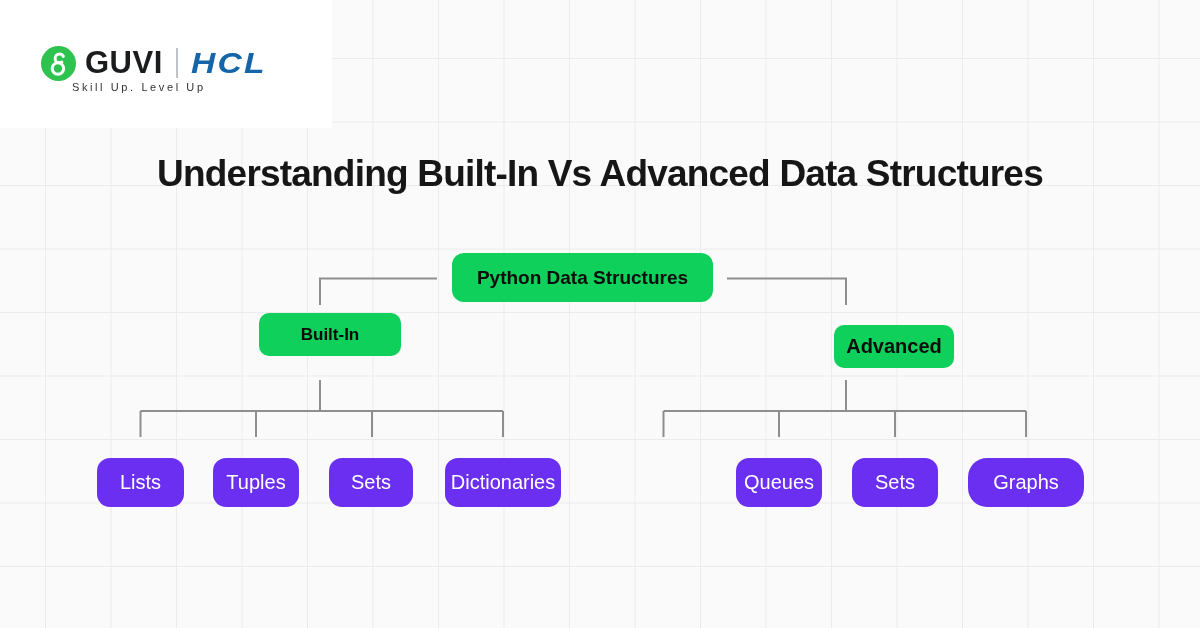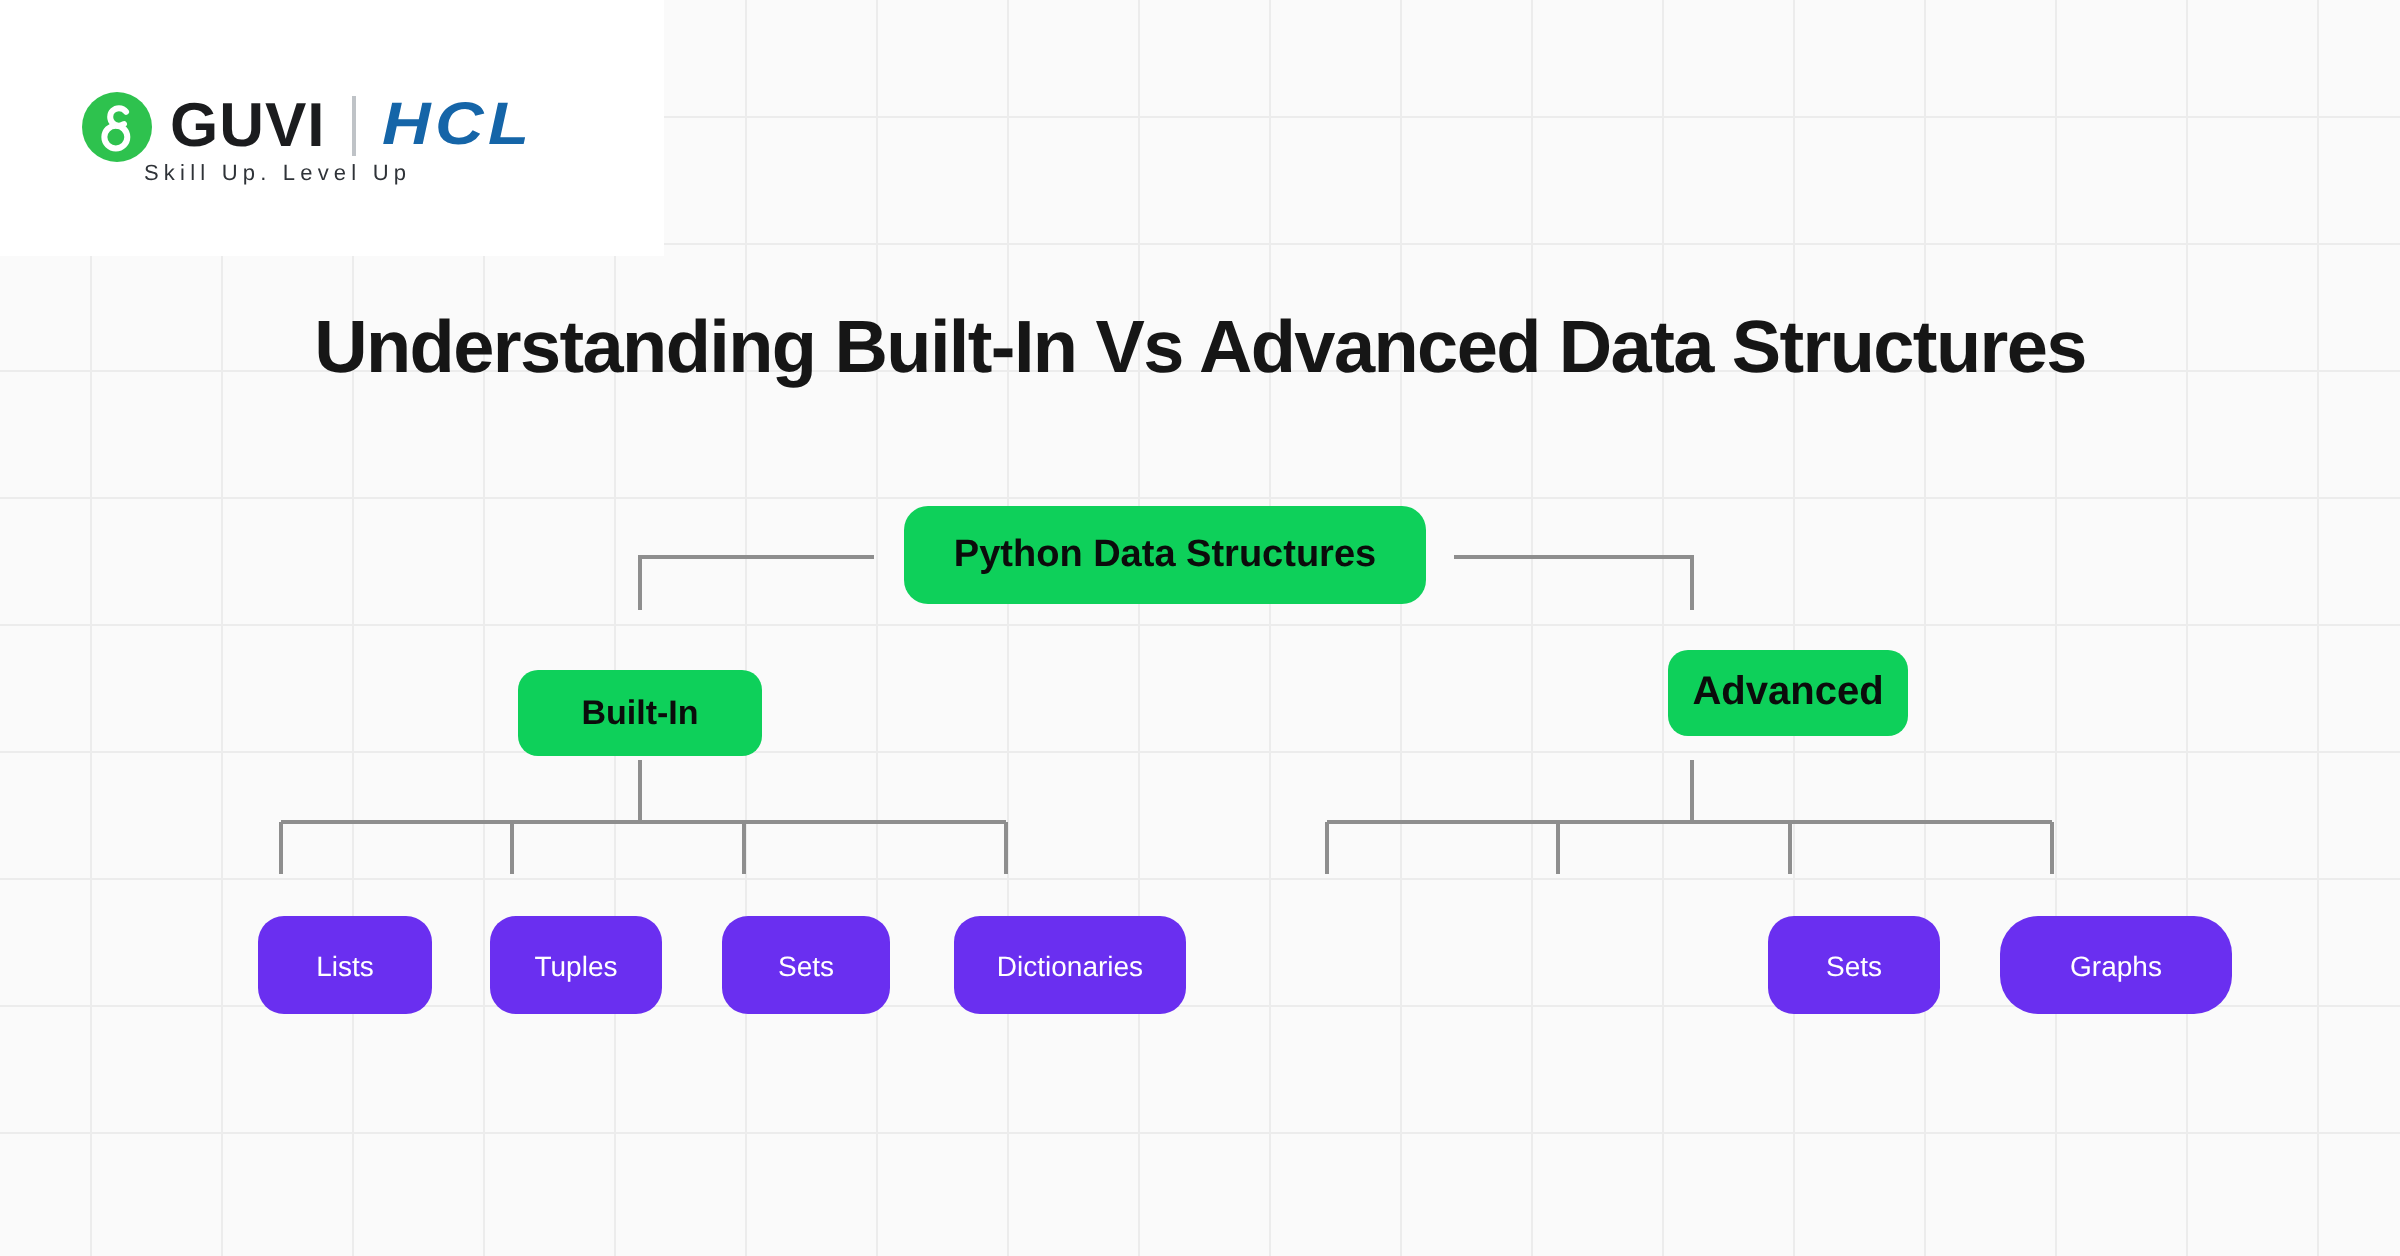--- a/index.html
+++ b/index.html
@@ -59,27 +59,27 @@
   
   .connectors{position:absolute;left:0;top:0;width:1200px;height:628px;pointer-events:none;}
   .connectors path{stroke:var(--connector-gray);stroke-width:2;fill:none;}
   
   .node{
     position:absolute;display:flex;align-items:center;justify-content:center;
     background:var(--node-green);color:var(--node-text);
     border-radius:10px;font-weight:600;
   }
   #root-node{left:452px;top:253px;width:261px;height:49px;font-size:19px;border-radius:12px;}
-  #branch-builtin{left:259px;top:335px;width:122px;height:43px;font-size:17px;}
+  #branch-builtin{left:259px;top:313px;width:142px;height:43px;font-size:17px;}
   #branch-advanced{left:786px;top:325px;width:120px;height:43px;font-size:20px;margin-left:48px;}
   .leaf{
     position:absolute;top:458px;height:49px;
     display:flex;align-items:center;justify-content:center;
     background:var(--leaf-purple);color:var(--leaf-text);
-    border-radius:13px;font-size:14px;font-weight:500;margin-left:32px;
+    border-radius:13px;font-size:20px;font-weight:500;
   }
   #leaf-0{left:97px;width:87px;}
   #leaf-1{left:213px;width:86px;}
   #leaf-2{left:329px;width:84px;}
   #leaf-3{left:445px;width:116px;}
   #leaf-4{left:620px;width:87px;}
   #leaf-5{left:736px;width:86px;}
   #leaf-6{left:852px;width:86px;}
   #leaf-7{left:968px;width:116px;border-radius:19px;}
 </style>
@@ -114,16 +114,17 @@
   </svg>
 
   <div class="node" id="root-node">Python Data Structures</div>
   <div class="node" id="branch-builtin">Built-In</div>
   <div class="node" id="branch-advanced">Advanced</div>
 
   <div class="leaf" id="leaf-0">Lists</div>
   <div class="leaf" id="leaf-1">Tuples</div>
   <div class="leaf" id="leaf-2">Sets</div>
   <div class="leaf" id="leaf-3">Dictionaries</div>
+  <div class="leaf" id="leaf-5">Queues</div>
   <div class="leaf" id="leaf-6">Sets</div>
   <div class="leaf" id="leaf-7">Graphs</div>
 
 </div>
 
 </body></html>

